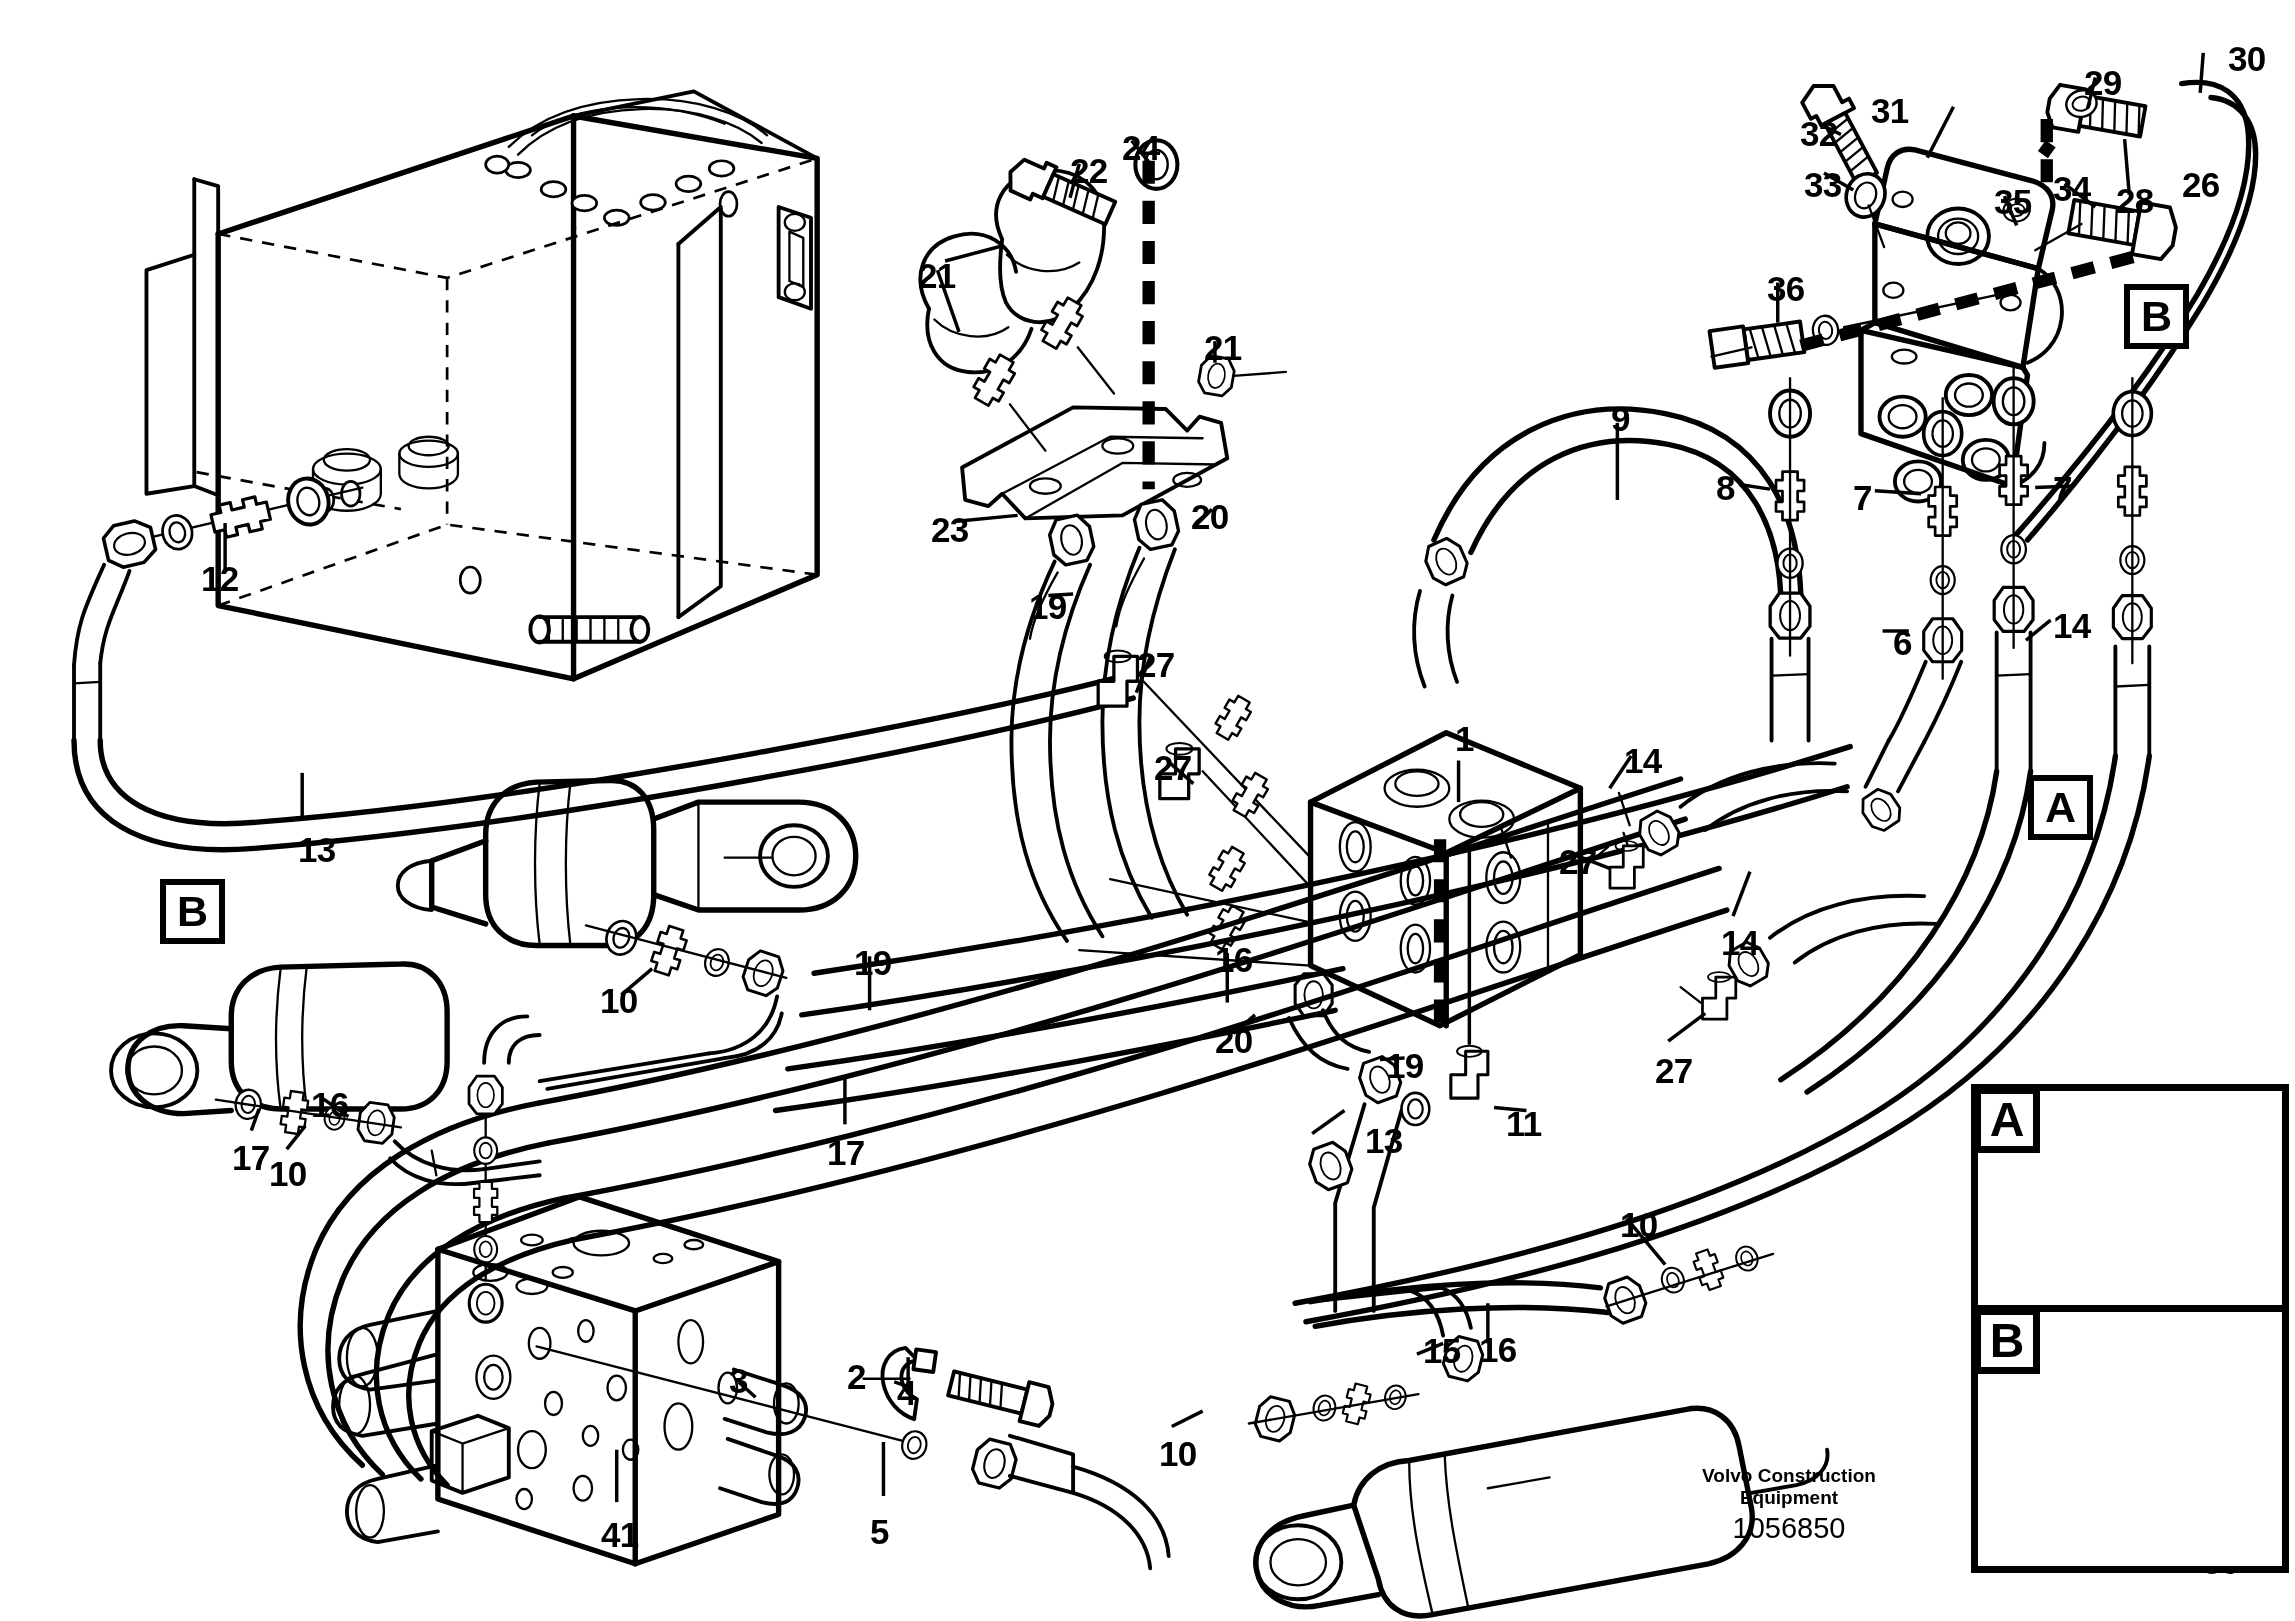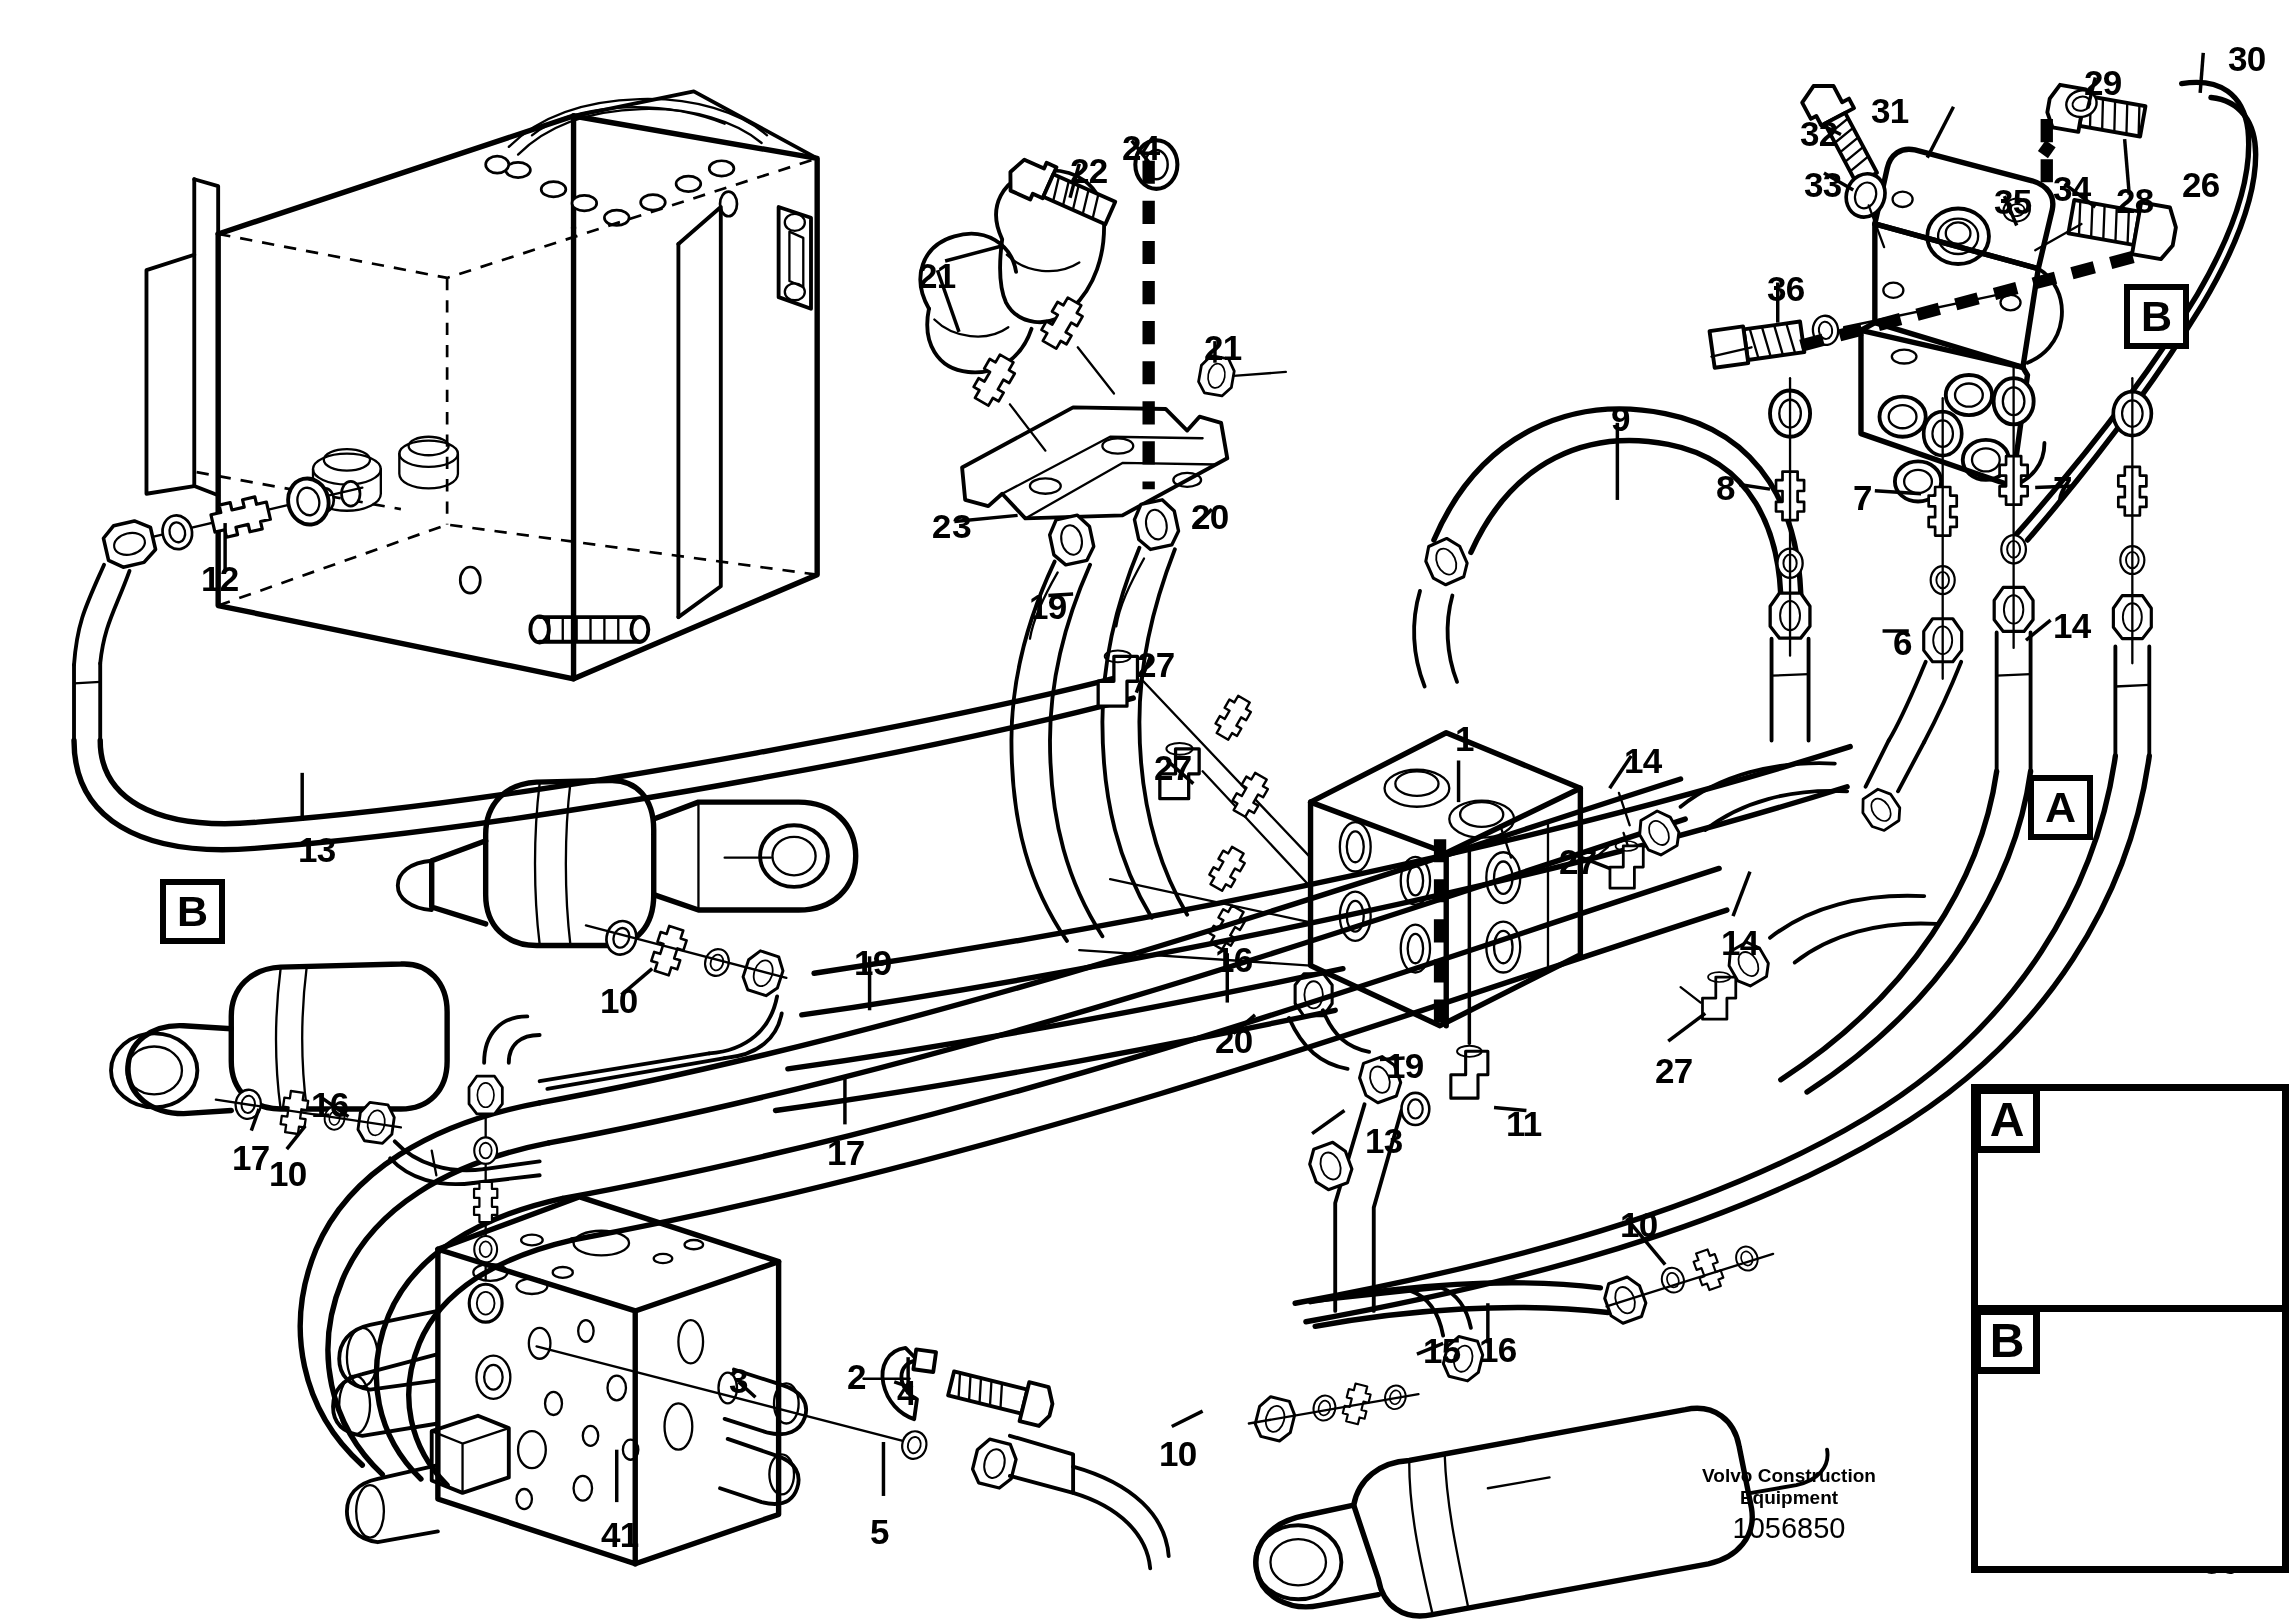--- a/index.html
+++ b/index.html
@@ -822,21 +822,21 @@
   <div class="callout" style="left:1479px;top:1332px;">16</div>
   <div class="callout" style="left:232px;top:1140px;">17</div>
   <div class="callout" style="left:827px;top:1135px;">17</div>
   <div class="callout" style="left:854px;top:945px;">19</div>
   <div class="callout" style="left:1029px;top:589px;">19</div>
   <div class="callout" style="left:1386px;top:1048px;">19</div>
   <div class="callout" style="left:1191px;top:499px;">20</div>
   <div class="callout" style="left:1215px;top:1023px;">20</div>
   <div class="callout" style="left:918px;top:258px;">21</div>
   <div class="callout" style="left:1070px;top:153px;">22</div>
-  <div class="callout" style="left:931px;top:512px;font-family:Liberation Mono, monospace;">23</div>
+  <div class="callout" style="left:931px;top:512px;">23</div>
   <div class="callout" style="left:1122px;top:130px;">24</div>
   <div class="callout" style="left:1204px;top:330px;">21</div>
   <div class="callout" style="left:2182px;top:143px;margin-top:24px;">26</div>
   <div class="callout" style="left:1137px;top:647px;">27</div>
   <div class="callout" style="left:1154px;top:750px;">27</div>
   <div class="callout" style="left:1559px;top:844px;">27</div>
   <div class="callout" style="left:1655px;top:1053px;">27</div>
   <div class="callout" style="left:2116px;top:183px;">28</div>
   <div class="callout" style="left:2084px;top:65px;">29</div>
   <div class="callout" style="left:2228px;top:41px;">30</div>

